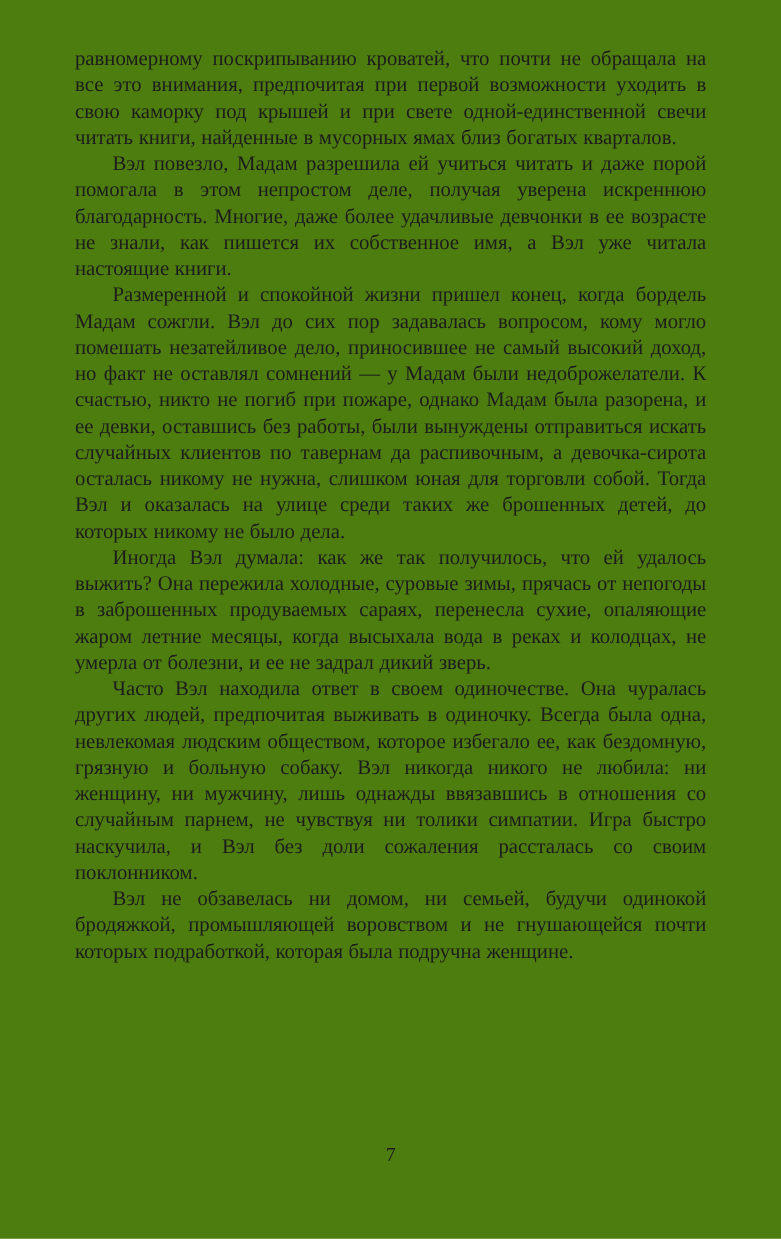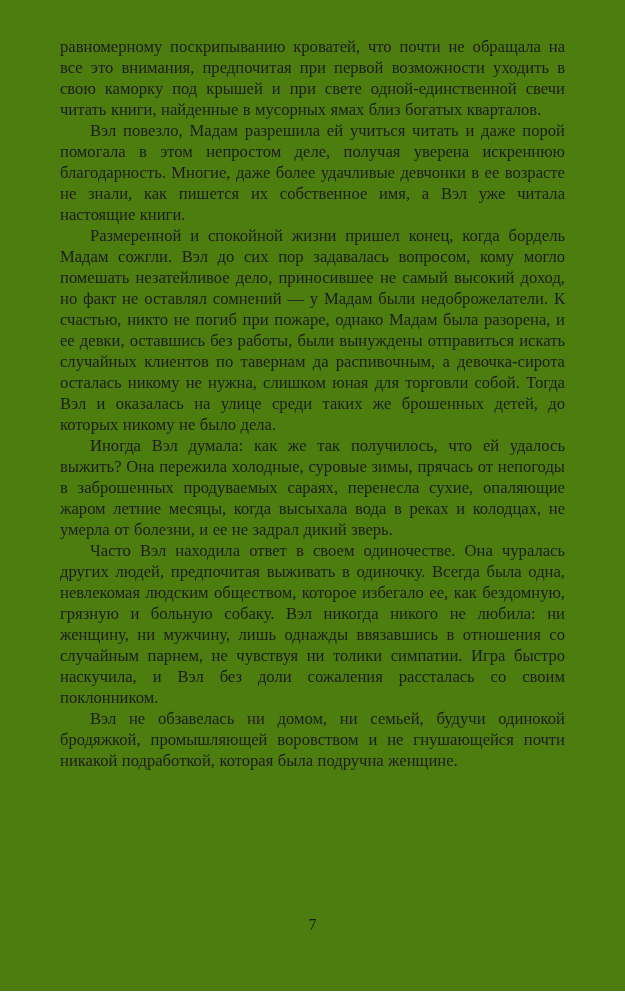--- a/index.html
+++ b/index.html
@@ -52,16 +52,16 @@
 </head>
 <body>
 
 <div class="book-page">
   <div class="text-block" id="text-block">
       <p>равномерному поскрипыванию кроватей, что почти не обращала на все это внимания, предпочитая при первой возможности уходить в свою каморку под крышей и при свете одной-единственной свечи читать книги, найденные в мусорных ямах близ богатых кварталов.</p>
       <p class="indent">Вэл повезло, Мадам разрешила ей учиться читать и даже порой помогала в этом непростом деле, получая уверена искреннюю благодарность. Многие, даже более удачливые девчонки в ее возрасте не знали, как пишется их собственное имя, а Вэл уже читала настоящие книги.</p>
       <p class="indent">Размеренной и спокойной жизни пришел конец, когда бордель Мадам сожгли. Вэл до сих пор задавалась вопросом, кому могло помешать незатейливое дело, приносившее не самый высокий доход, но факт не оставлял сомнений — у Мадам были недоброжелатели. К счастью, никто не погиб при пожаре, однако Мадам была разорена, и ее девки, оставшись без работы, были вынуждены отправиться искать случайных клиентов по тавернам да распивочным, а девочка-сирота осталась никому не нужна, слишком юная для торговли собой. Тогда Вэл и оказалась на улице среди таких же брошенных детей, до которых никому не было дела.</p>
       <p class="indent">Иногда Вэл думала: как же так получилось, что ей удалось выжить? Она пережила холодные, суровые зимы, прячась от непогоды в заброшенных продуваемых сараях, перенесла сухие, опаляющие жаром летние месяцы, когда высыхала вода в реках и колодцах, не умерла от болезни, и ее не задрал дикий зверь.</p>
       <p class="indent">Часто Вэл находила ответ в своем одиночестве. Она чуралась других людей, предпочитая выживать в одиночку. Всегда была одна, невлекомая людским обществом, которое избегало ее, как бездомную, грязную и больную собаку. Вэл никогда никого не любила: ни женщину, ни мужчину, лишь однажды ввязавшись в отношения со случайным парнем, не чувствуя ни толики симпатии. Игра быстро наскучила, и Вэл без доли сожаления рассталась со своим поклонником.</p>
-      <p class="indent">Вэл не обзавелась ни домом, ни семьей, будучи одинокой бродяжкой, промышляющей воровством и не гнушающейся почти никакой подработкой, которая была подручна женщине.</p>
+      <p class="indent">Вэл не обзавелась ни домом, ни семьей, будучи одинокой бродяжкой, промышляющей воровством и не гнушающейся почти которых подработкой, которая была подручна женщине.</p>
     </div>
   <div class="page-number">7</div>
 </div>
 
 </body></html>

